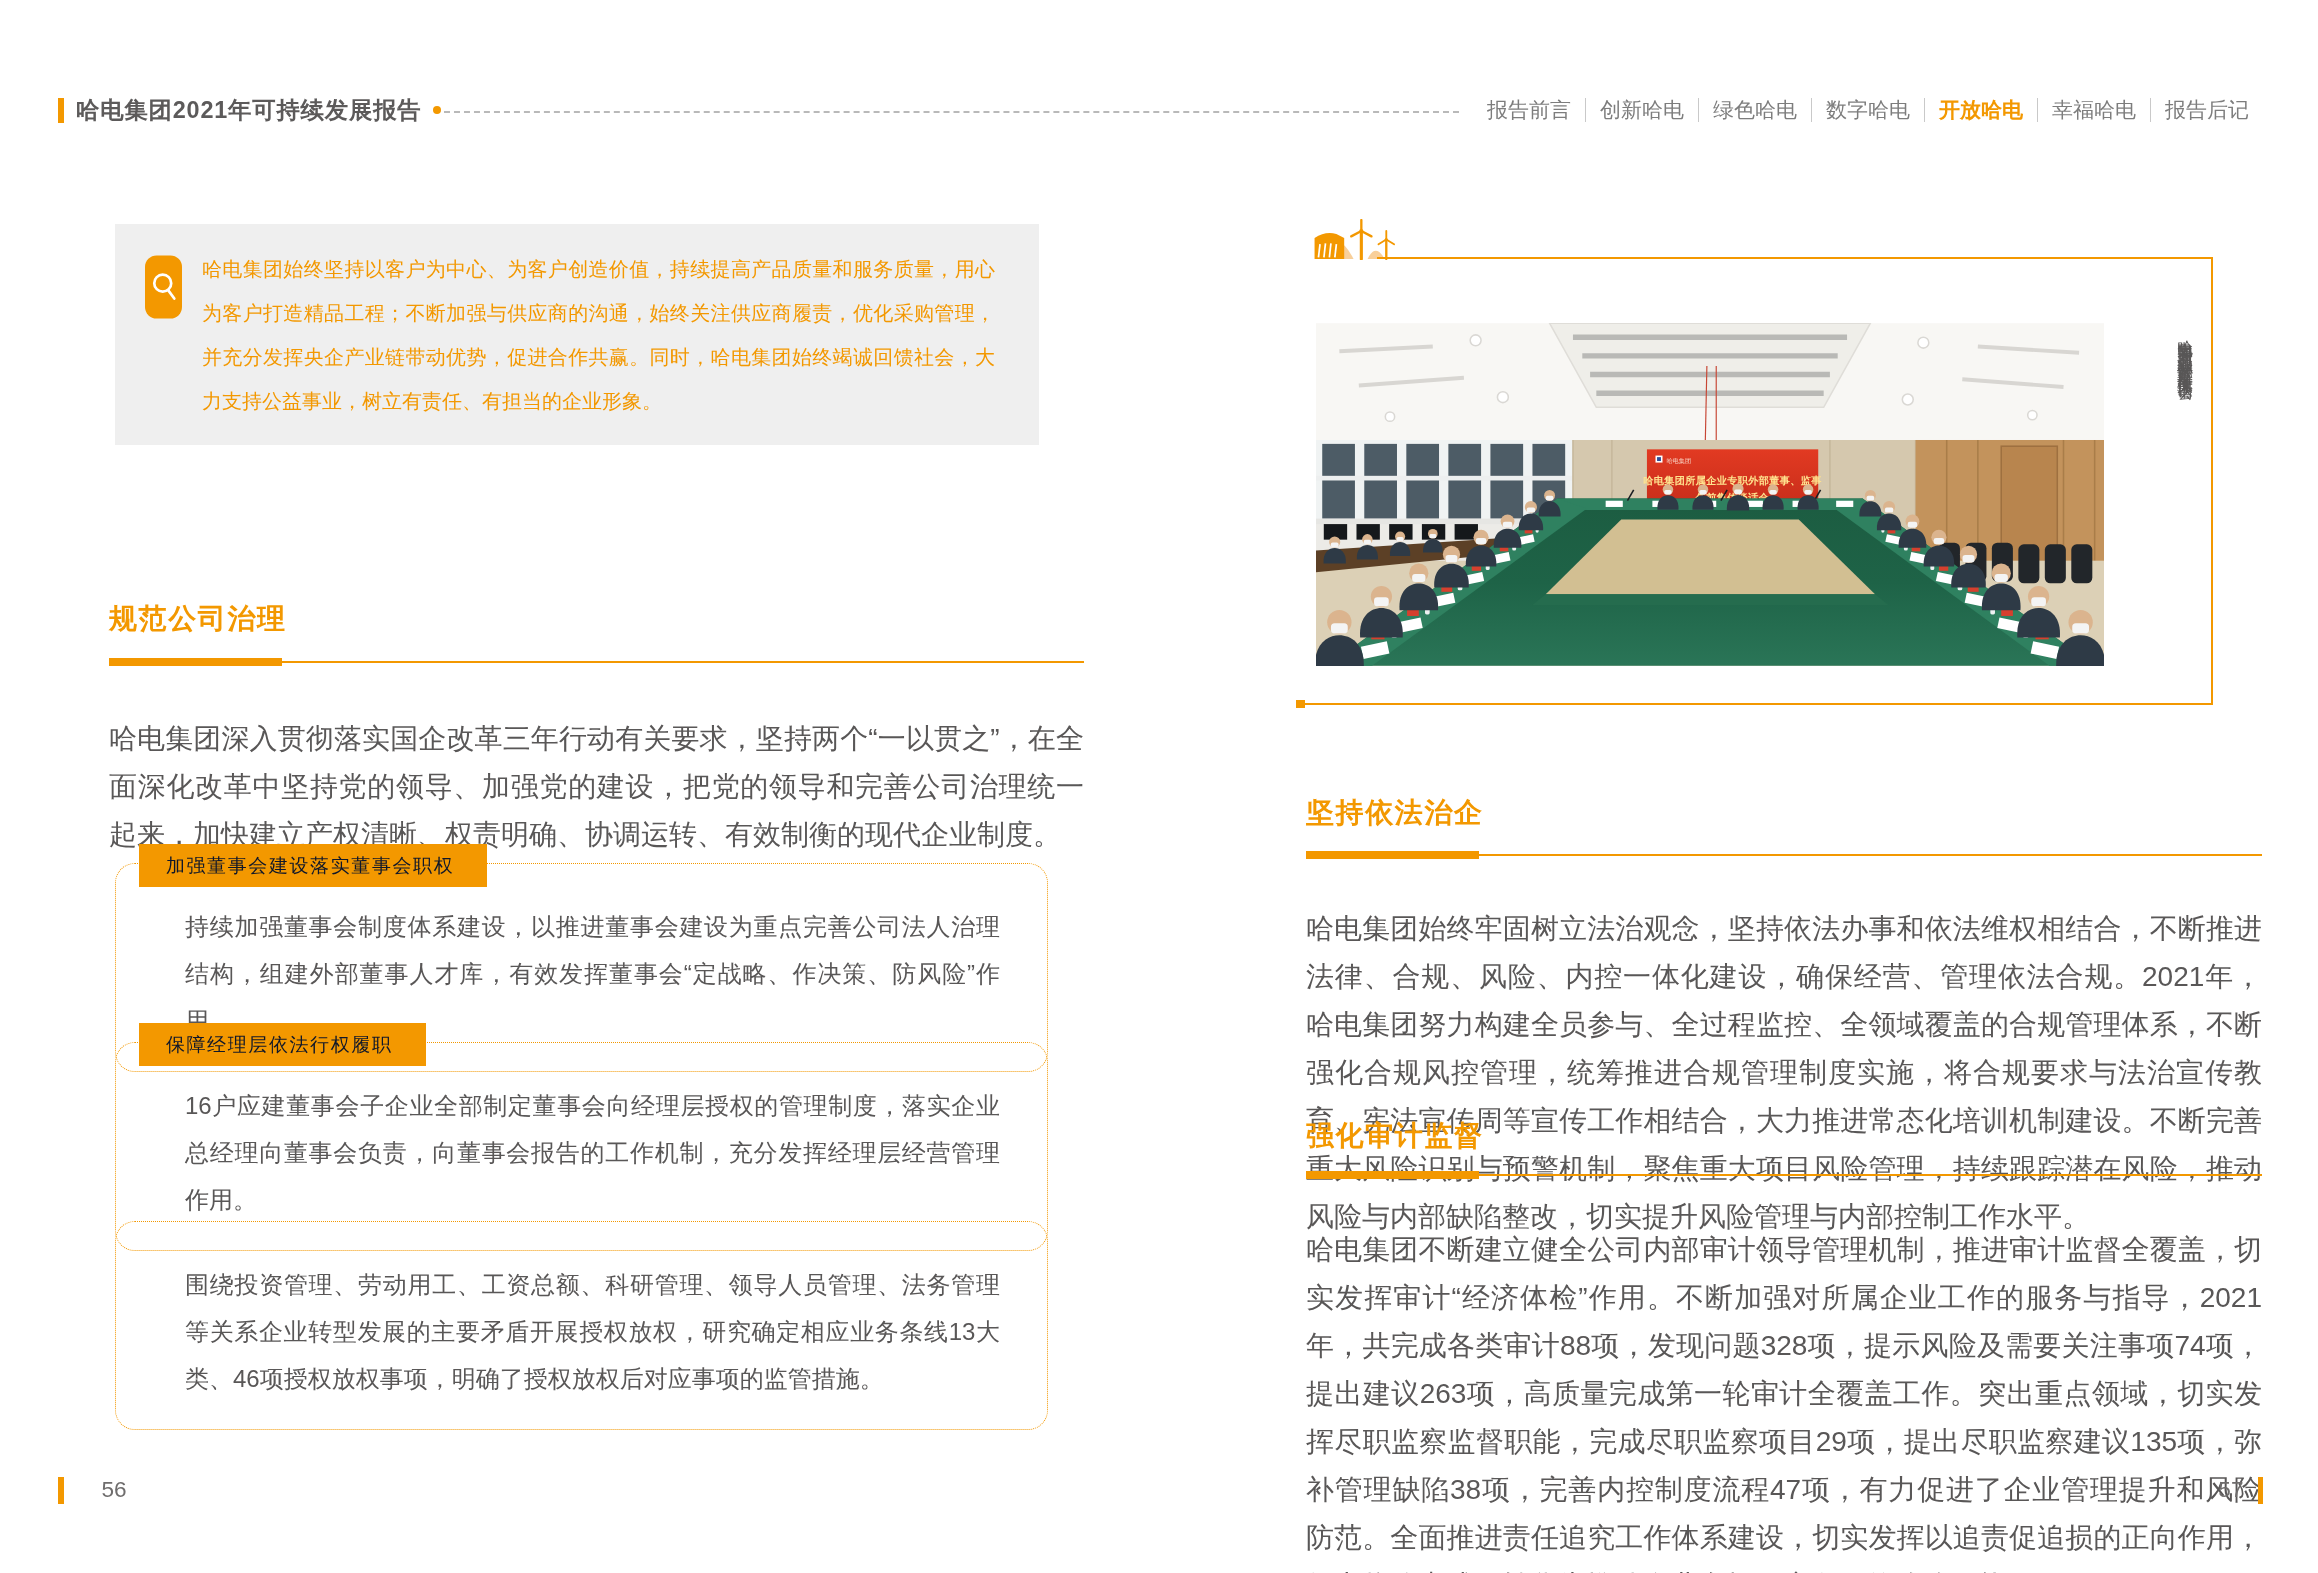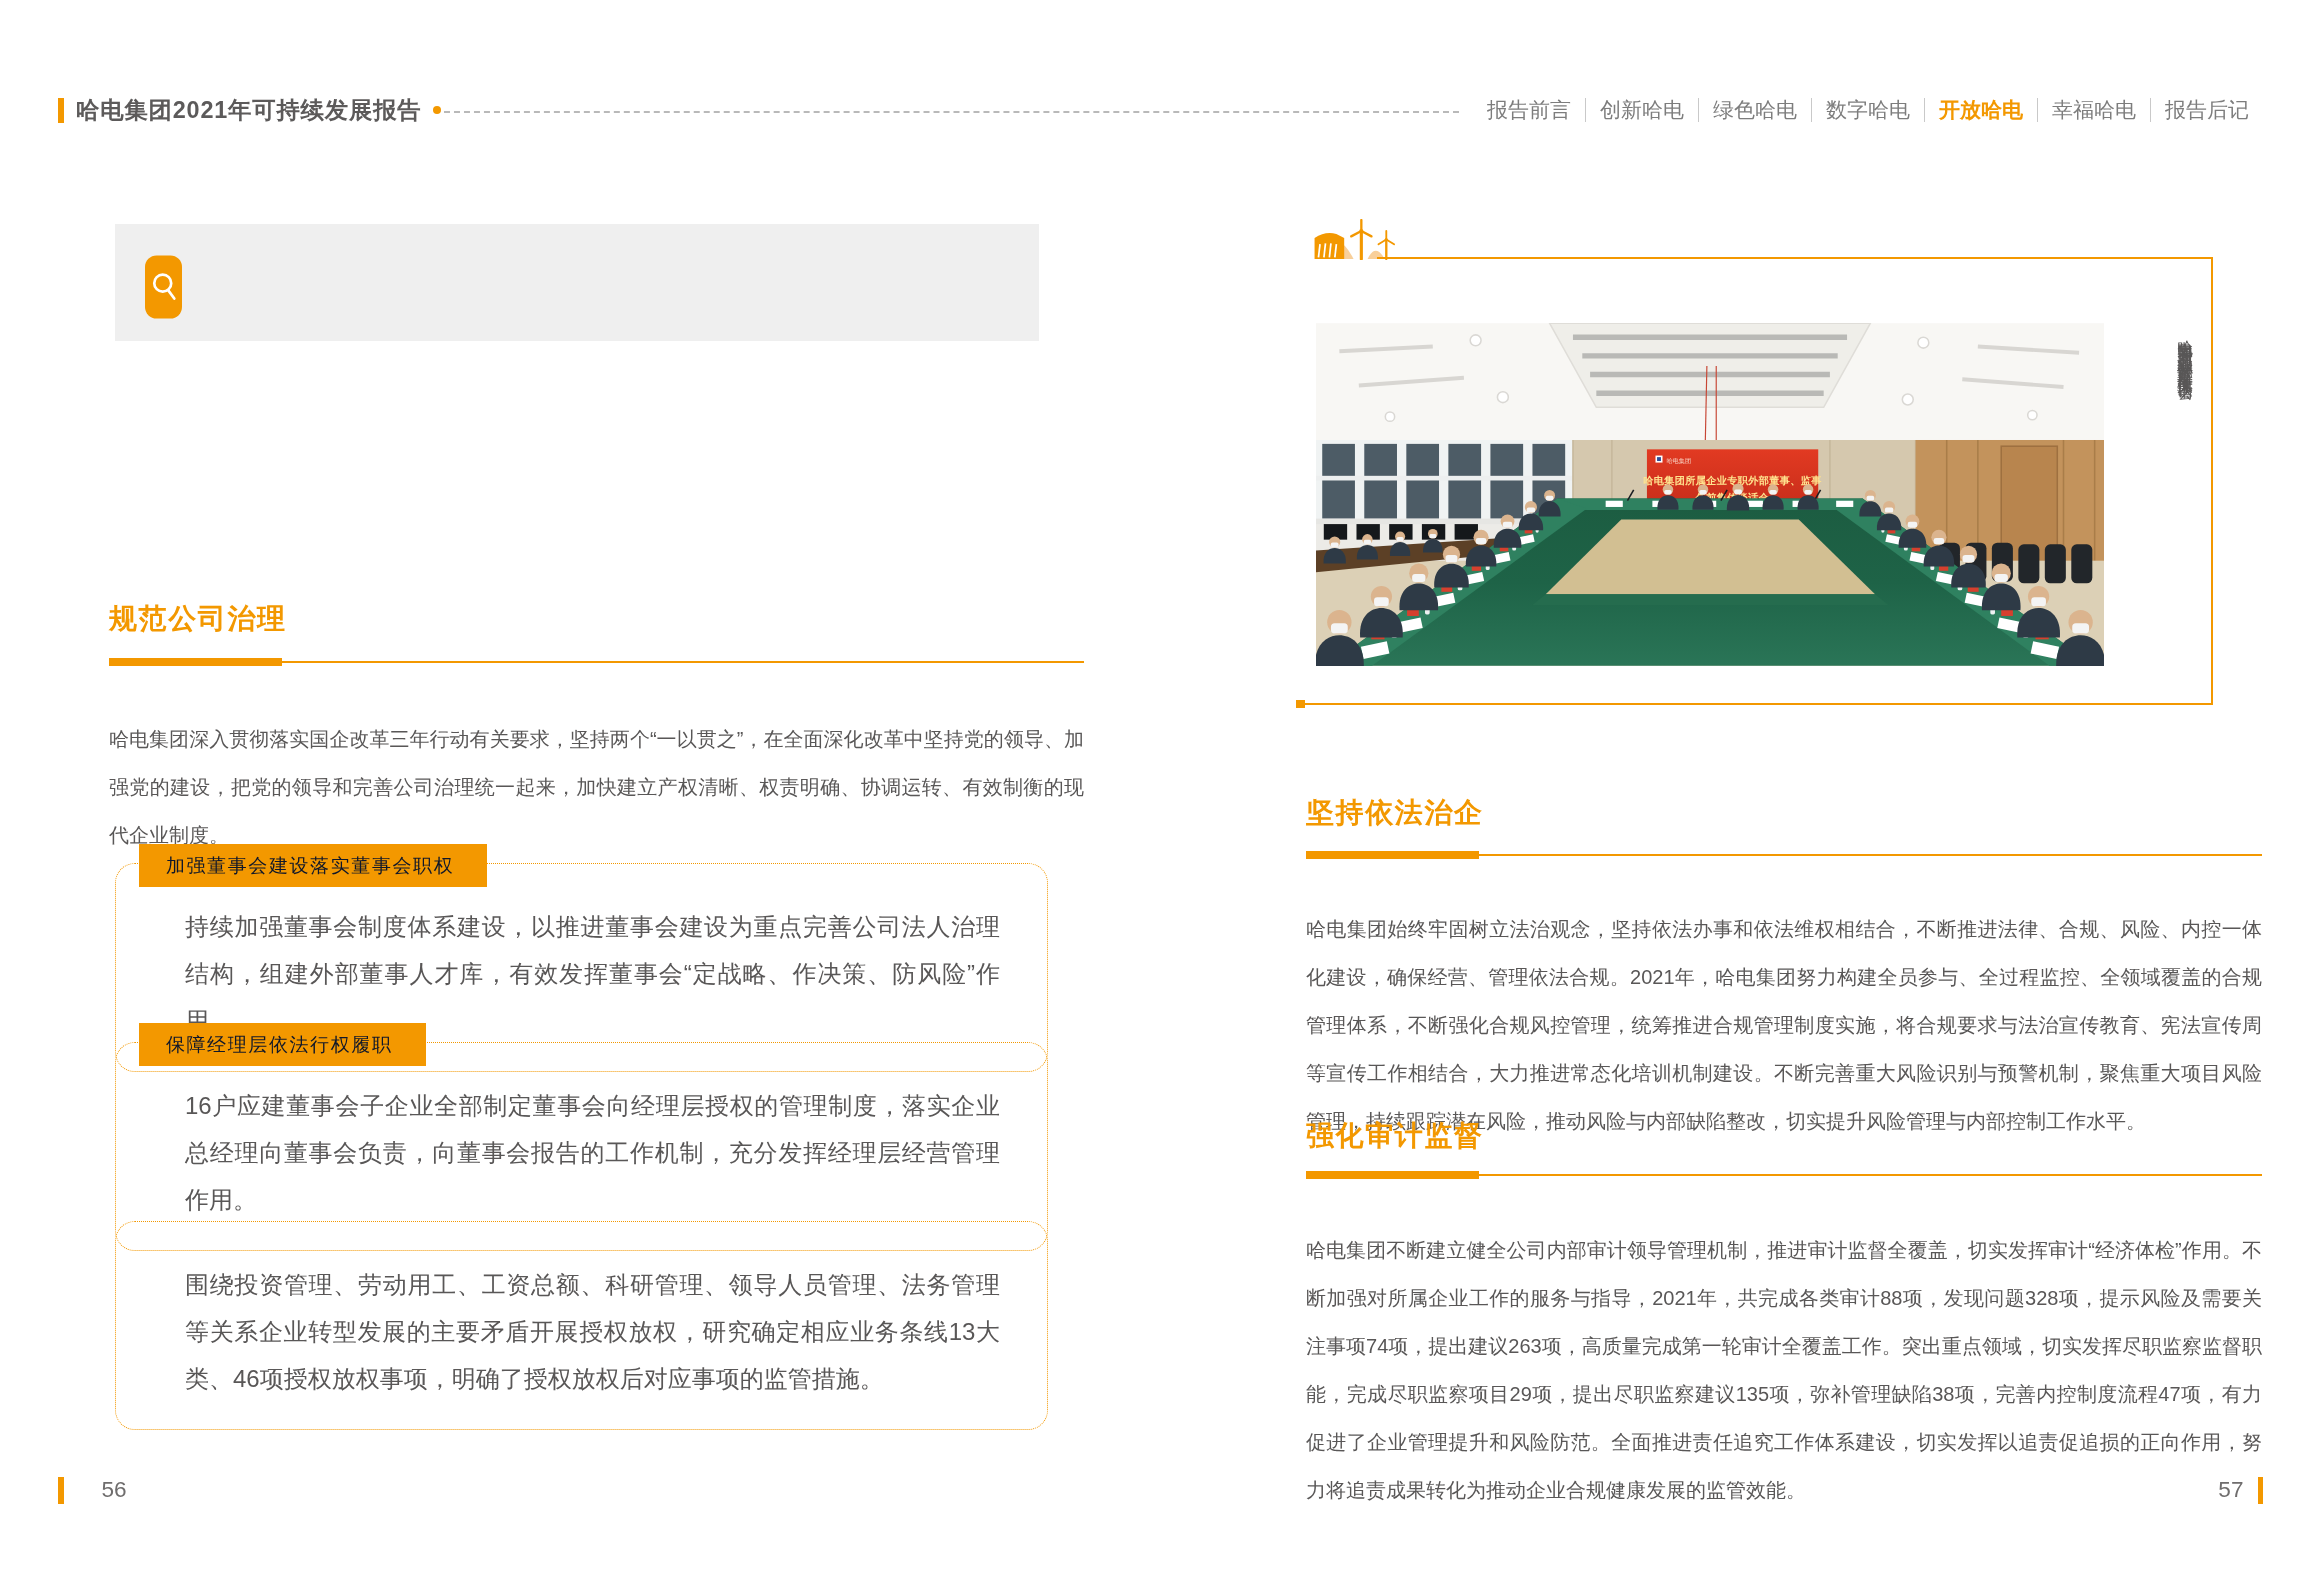--- a/index.html
+++ b/index.html
@@ -28,21 +28,21 @@
   .summary svg{flex:none;margin:7.8px 20px 0 0;}
   .summary p{font-size:20px;line-height:44px;color:var(--orange);text-align:justify;}
 
   .chapter{position:absolute;left:109px;top:477px;font-size:48px;font-weight:bold;color:var(--orange);letter-spacing:2.3px;}
 
   .sec-title{position:absolute;font-size:28px;color:var(--orange);letter-spacing:1.6px;}
   .rule{position:absolute;height:7.8px;}
   .rule .thin{position:absolute;left:0;right:0;top:3.1px;border-top:2.3px solid var(--orange);}
   .rule .thick{position:absolute;left:0;top:0;width:173px;height:7.8px;background:var(--orange);}
 
-  .body-p{position:absolute;font-size:20px;line-height:48px;color:var(--txt);text-align:justify;}
+  .body-p{position:absolute;font-size:28px;line-height:48px;color:var(--txt);text-align:justify;}
 
   .card{position:absolute;left:115px;width:933px;border:1.6px dotted var(--orange);border-radius:20px;
         padding:39px 47px 26.5px 44px;}
   .card-label{position:absolute;top:-20px;left:23.4px;background:var(--orange);color:#0f172a;
               font-size:19px;letter-spacing:1.6px;padding:8.6px 33px 8.6px 26.5px;}
   .card p{font-size:24px;line-height:47px;text-align:justify;color:var(--txt);margin-left:25px;}
 
   
   .corner-icon{position:absolute;left:1313px;top:219px;}
   .fr-top{position:absolute;left:1377px;top:257px;width:836px;height:1.6px;background:var(--orange);}
@@ -79,20 +79,21 @@
       <span class="nav-item">报告后记</span>
     </nav>
   </header>
 
   <div class="summary">
     <svg width="37" height="64" viewBox="0 0 48 82">
       <rect x="0" y="0" width="48" height="82" rx="15" fill="#F39800"></rect>
       <circle cx="23" cy="36" r="11" fill="none" stroke="#fff" stroke-width="3.5"></circle>
       <line x1="30" y1="45" x2="38" y2="56" stroke="#fff" stroke-width="3.5" stroke-linecap="round"></line>
     </svg>
+    <p>哈电集团始终坚持以客户为中心、为客户创造价值，持续提高产品质量和服务质量，用心为客户打造精品工程；不断加强与供应商的沟通，始终关注供应商履责，优化采购管理，并充分发挥央企产业链带动优势，促进合作共赢。同时，哈电集团始终竭诚回馈社会，大力支持公益事业，树立有责任、有担当的企业形象。</p>
   </div>
 
 
   <h2 class="sec-title" style="left:109px;top:600px;">规范公司治理</h2>
   <div class="rule" style="left:109px;top:658px;width:975px;">
     <span class="thin"></span>
       <span class="thick"></span>
   </div>
   <p class="body-p" style="left:109px;top:715px;width:975px;">哈电集团深入贯彻落实国企改革三年行动有关要求，坚持两个“一以贯之”，在全面深化改革中坚持党的领导、加强党的建设，把党的领导和完善公司治理统一起来，加快建立产权清晰、权责明确、协调运转、有效制衡的现代企业制度。</p>
 

